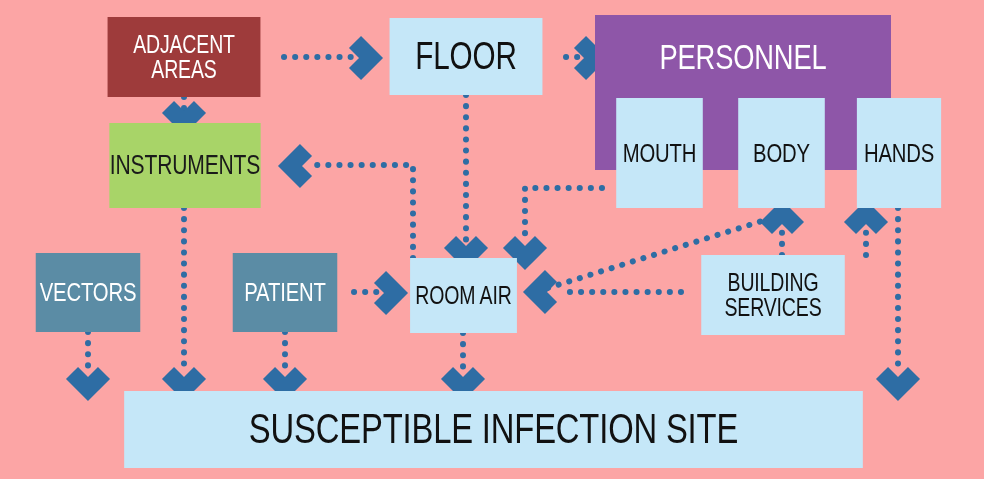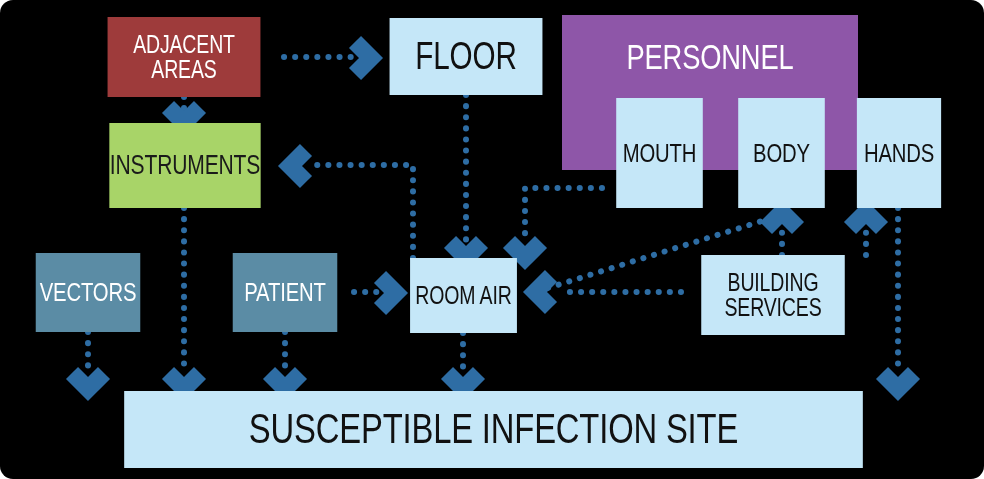--- a/index.html
+++ b/index.html
@@ -7,23 +7,22 @@
     padding: 0;
     background: #ffffff;
   }
   body {
     font-family: "Liberation Sans", sans-serif;
   }
   #canvas {
     position: relative;
     width: 984px;
     height: 479px;
-    background: #000000;
+    background: #fca5a5;
     overflow: hidden;
-    border-radius: 13px;
   }
   #arrow-layer {
     position: absolute;
     left: 0; top: 0;
     width: 984px;
     height: 479px;
     pointer-events: none;
   }
   .node {
     position: absolute;
@@ -141,21 +140,21 @@
   </div>
 
   <div class="node c-green" style="left:88px; top:123px; width:194px; height:85px; font-size:27px;">
     <span class="lbl">INSTRUMENTS</span>
   </div>
 
   <div class="node c-blue" style="left:368px; top:18px; width:196px; height:77px; font-size:38px;">
     <span class="lbl">FLOOR</span>
   </div>
 
-  <div class="c-purple" style="position:absolute; left:562px; top:15px; width:296px; height:155px;text-decoration:underline;">
+  <div class="c-purple" style="position:absolute; left:595px; top:15px; width:296px; height:155px;text-decoration:underline;">
     <div class="node personnel-title" style="font-size:35px; color:#ffffff;">
       <span class="lbl">PERSONNEL</span>
     </div>
   </div>
 
   <div class="node c-blue" style="left:604px; top:98px; width:111px; height:110px; font-size:26px;">
     <span class="lbl">MOUTH</span>
   </div>
 
   <div class="node c-blue" style="left:726px; top:98px; width:111px; height:110px; font-size:26px;">

